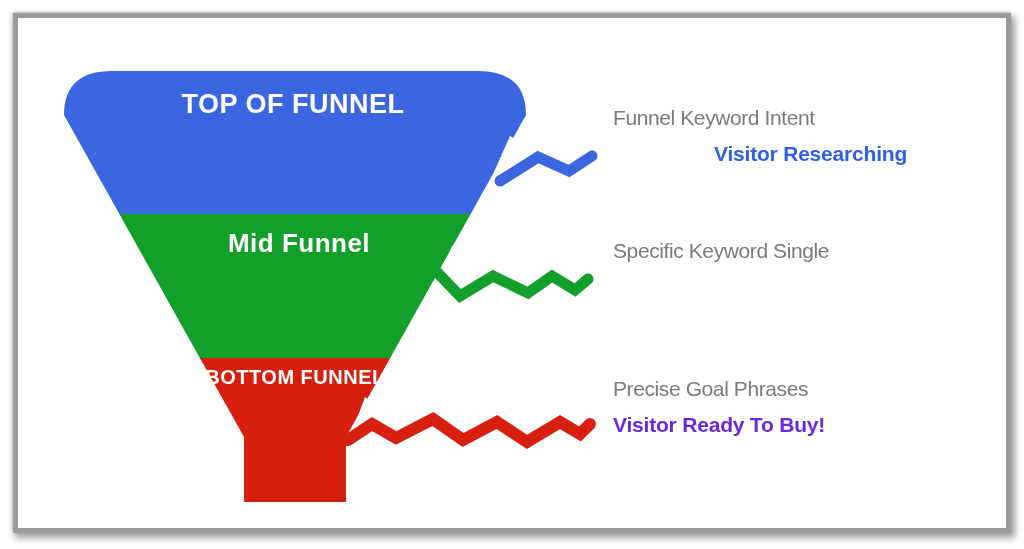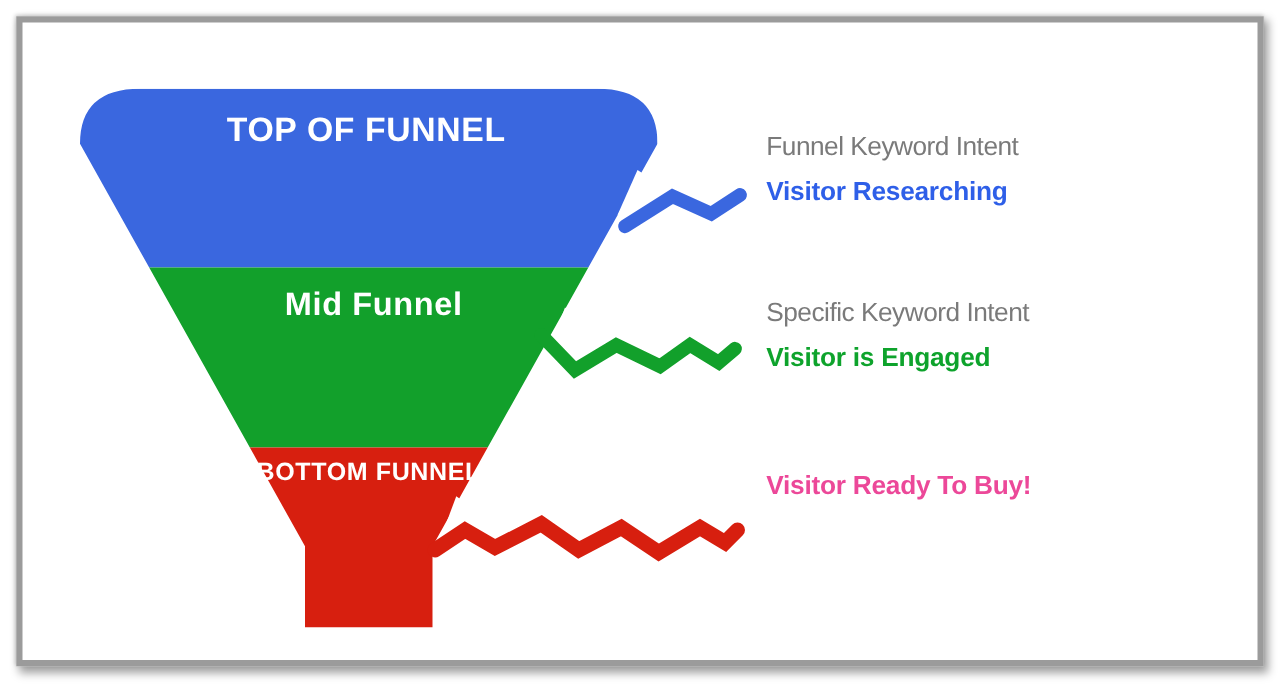--- a/index.html
+++ b/index.html
@@ -73,23 +73,23 @@
   <polyline points="433,268 460,296 493,276 528,293 552,276 575,290 588,279" fill="none" stroke-width="11" stroke-linejoin="miter" stroke-linecap="round" stroke="#12A02B"></polyline>
   <polyline points="348,440 372,424 396,438 433,419 463,440 497,422 527,442 560,422 580,434 590,424" fill="none" stroke-width="12" stroke-linejoin="miter" stroke-linecap="round" stroke="#D71F0F"></polyline>
 
   <text class="stage-label" x="293" y="113" font-size="27" fill="#ffffff">TOP OF FUNNEL</text>
   <text class="stage-label" x="299" y="252" font-size="26" fill="#ffffff">Mid Funnel</text>
   <text class="stage-label" x="295" y="384" font-size="20" fill="#ffffff">BOTTOM FUNNEL</text>
 </svg>
 
 <div class="note-group g1">
   <div class="note-line" style="color: rgb(122, 122, 122);">Funnel Keyword Intent</div>
-  <div class="note-highlight" style="color: rgb(46, 95, 232);">Visitor Researching</div>
+  <div class="note-highlight" style="color: rgb(46, 95, 232); text-align: center;">Visitor Researching</div>
 </div>
 
 <div class="note-group g2">
-  <div class="note-line" style="color: rgb(122, 122, 122);">Specific Keyword Intent</div>
-  <div class="note-highlight" style="color: rgb(14, 163, 44);">Visitor is Engaged</div>
+  <div class="note-line" style="color: rgb(122, 122, 122);">Specific Keyword Single</div>
 </div>
 
 <div class="note-group g3">
-  <div class="note-highlight" style="color: #ec4899;">Visitor Ready To Buy!</div>
+  <div class="note-line" style="color: rgb(122, 122, 122);">Precise Goal Phrases</div>
+  <div class="note-highlight" style="color: #6d28d9;">Visitor Ready To Buy!</div>
 </div>
 
 </body></html>

